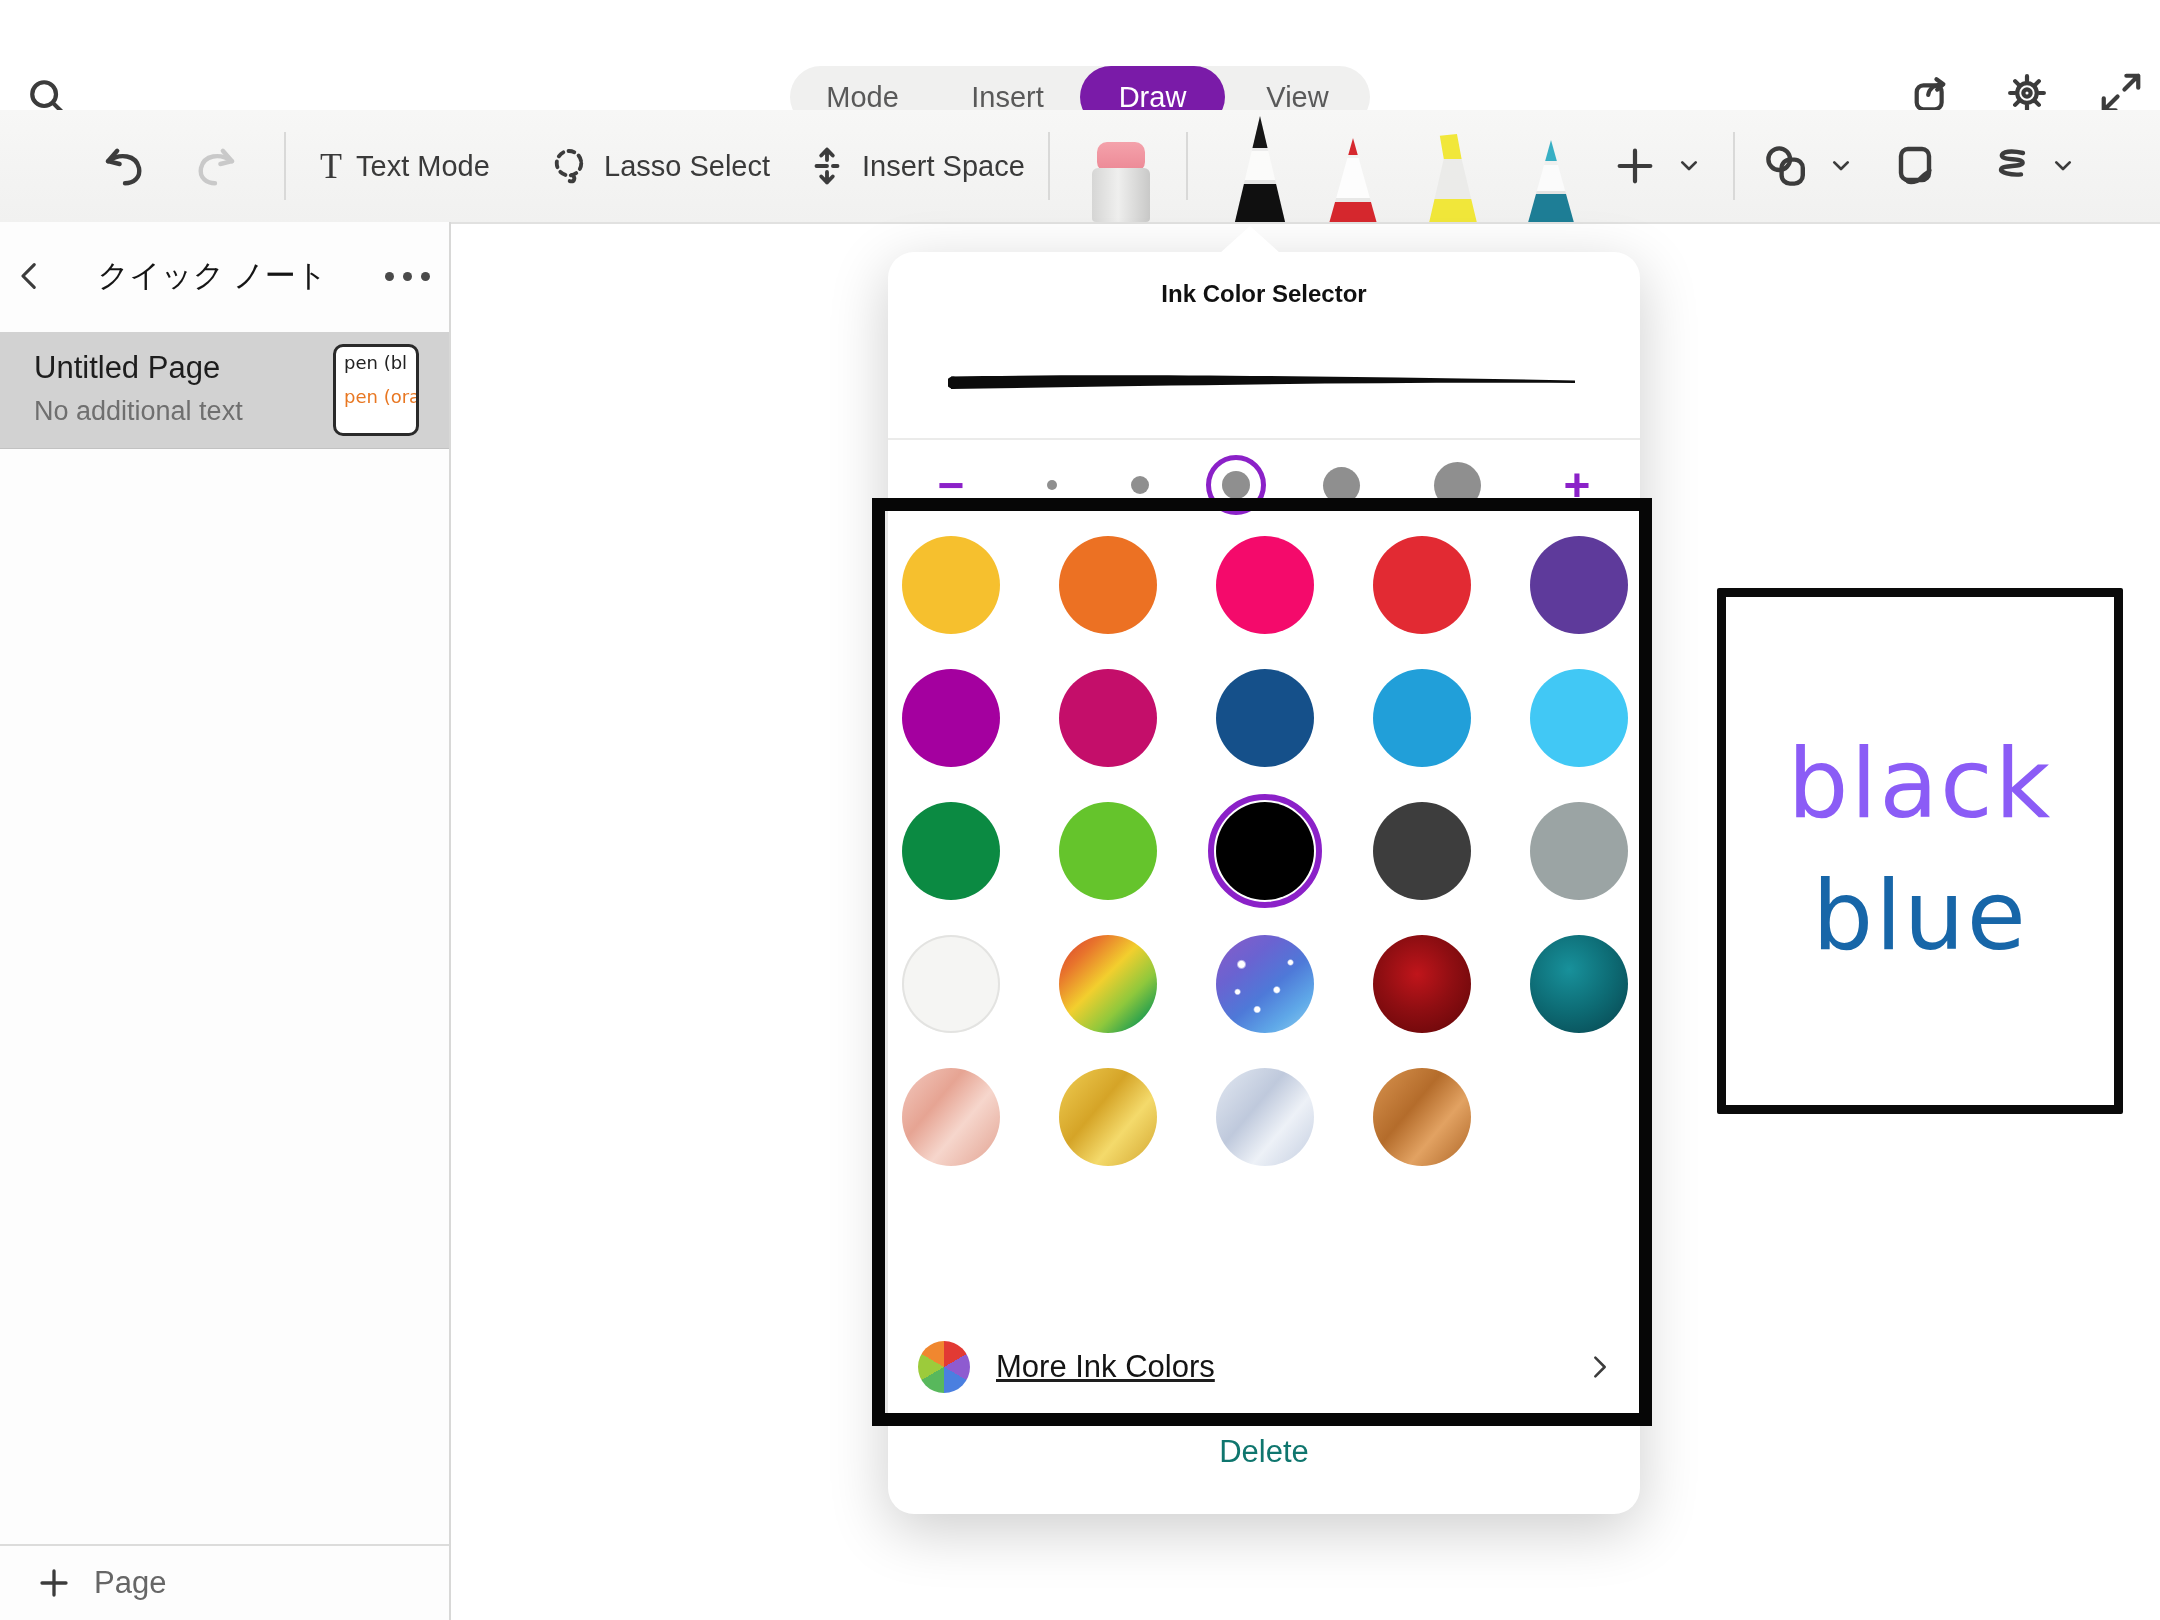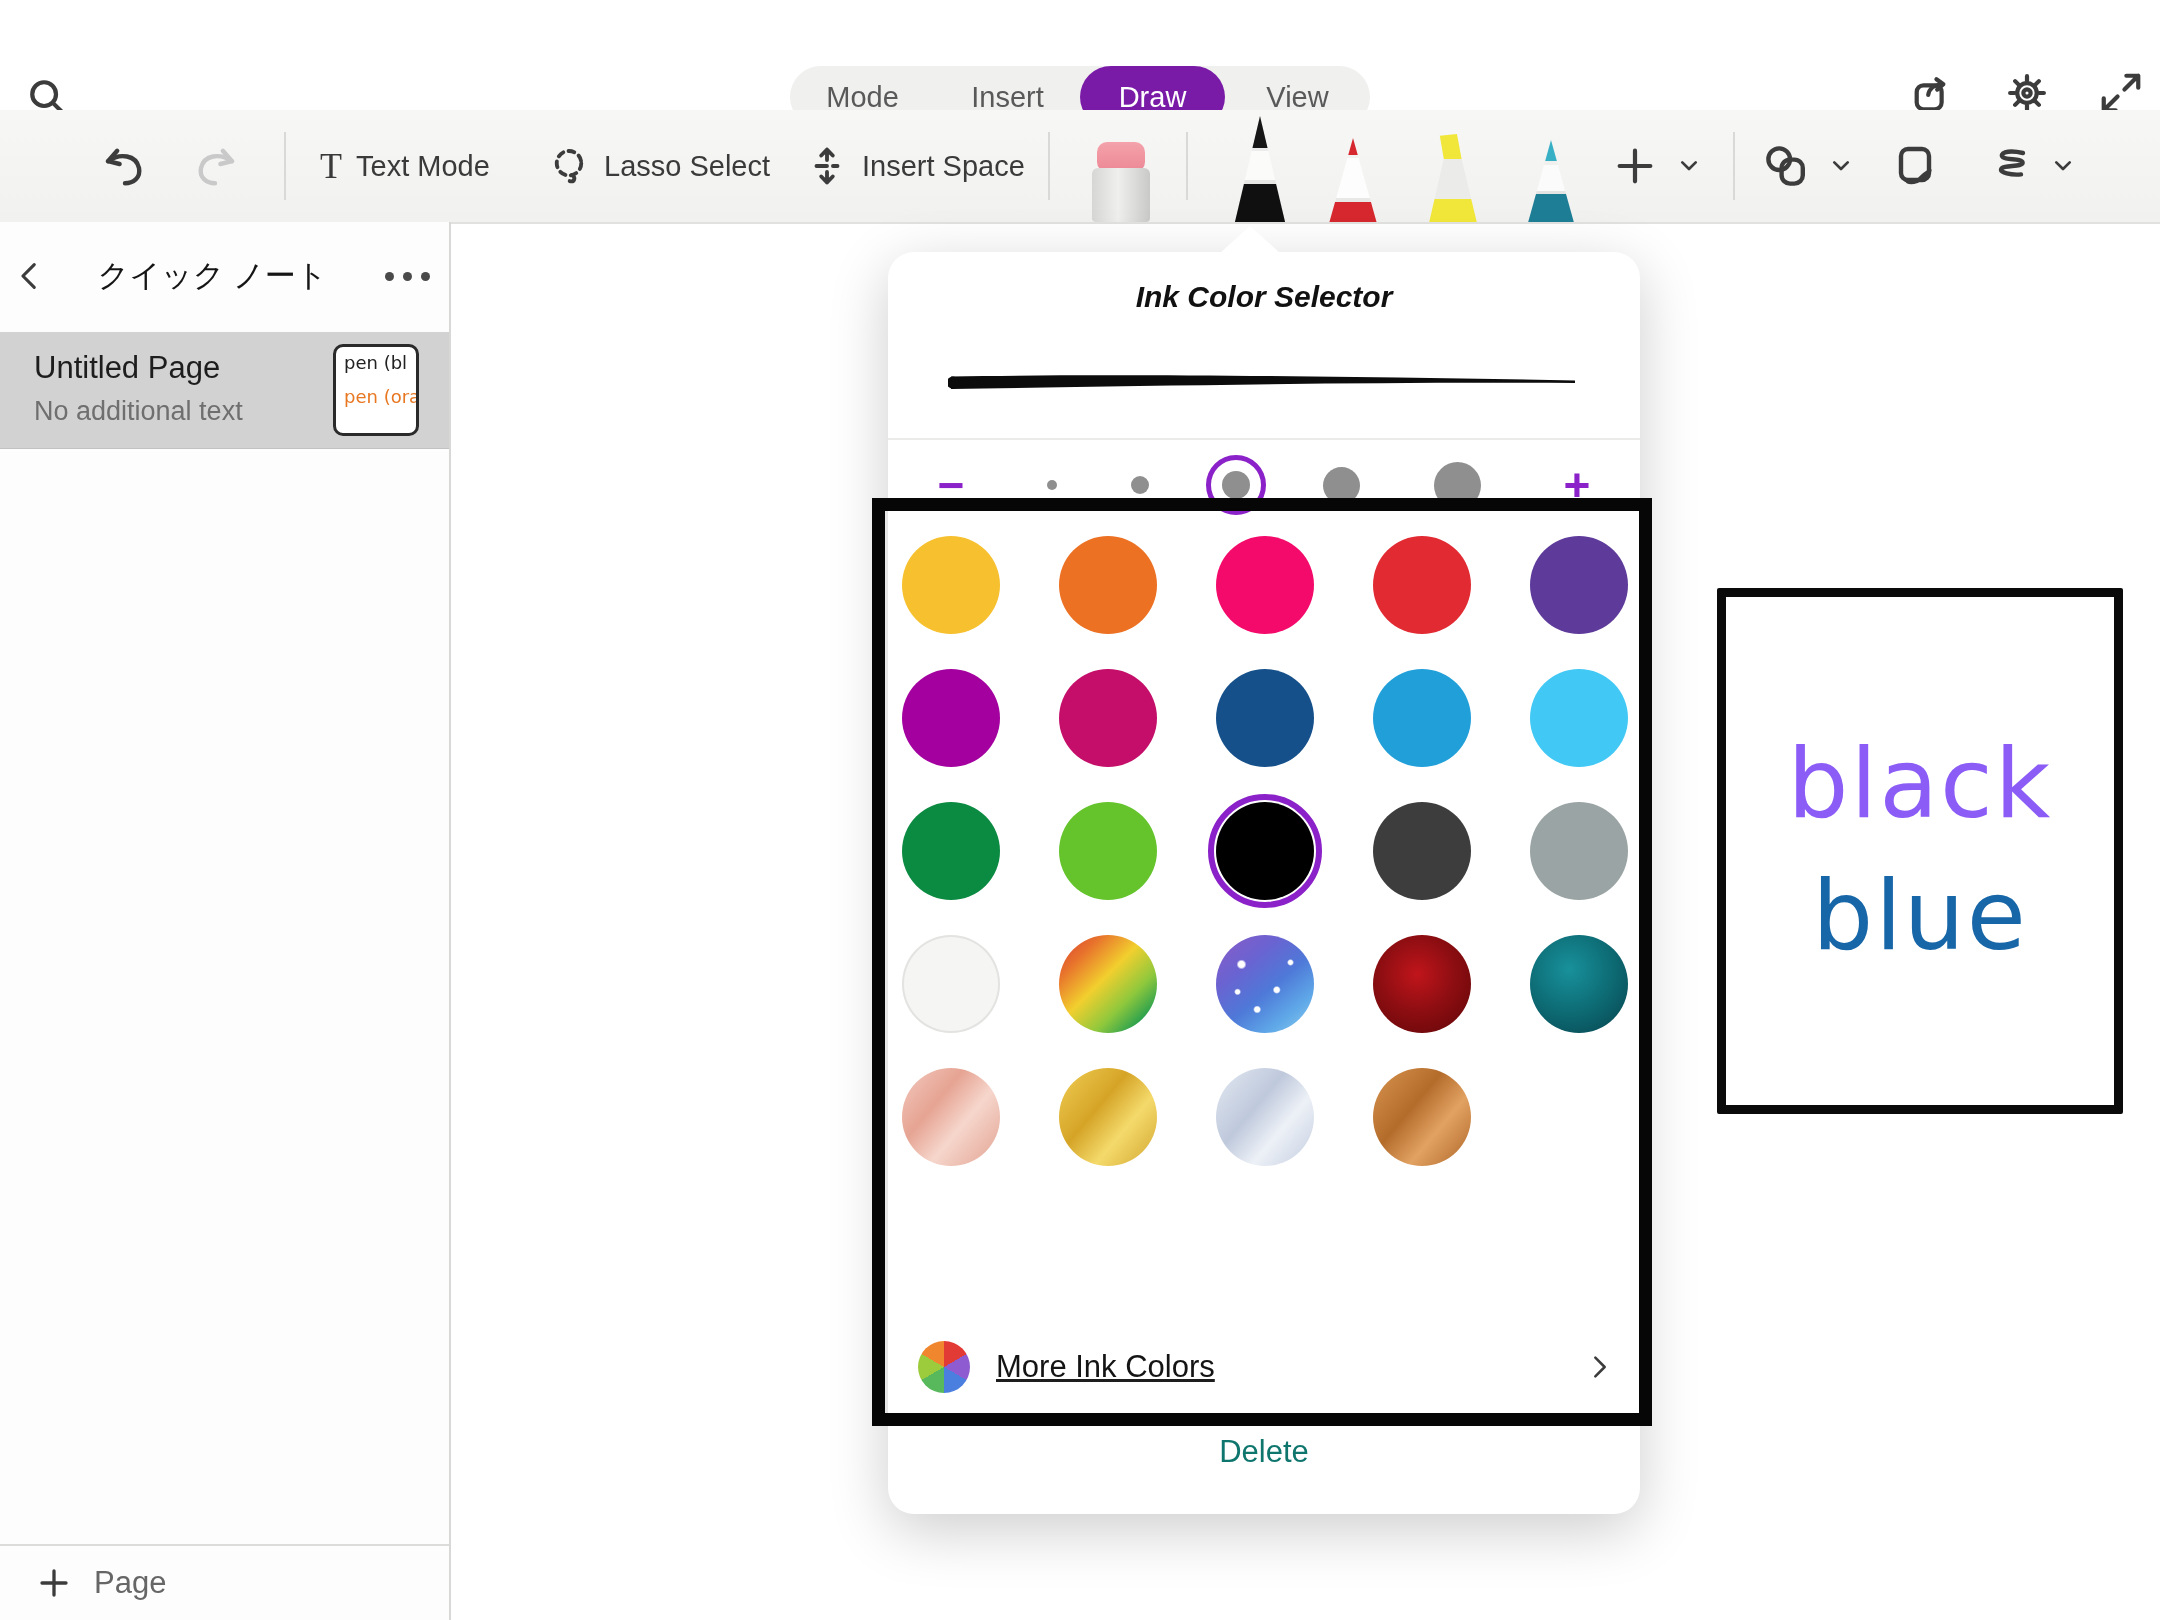--- a/index.html
+++ b/index.html
@@ -77,22 +77,22 @@
            border:9px solid #0a0a0a;border-radius:2px;box-sizing:border-box;
            display:flex;flex-direction:column;justify-content:center;gap:26px;}
   .ink-word{font-family:"DejaVu Sans",sans-serif;font-size:96px;line-height:1.1;text-align:center;
             letter-spacing:2px;}
 
   
   .popup{position:absolute;left:888px;top:252px;width:752px;height:1262px;background:#fff;
          border-radius:26px;box-shadow:0 16px 60px rgba(0,0,0,.20);}
   .popup-notch{position:absolute;left:332px;top:-26px;width:60px;height:27px;background:#fff;
          clip-path:polygon(50% 0,100% 100%,0 100%);}
-  .popup-title{position:absolute;left:0;top:28px;width:100%;text-align:center;font-size:30px;
-         font-weight:bold;color:#111;font-style:italic;}
+  .popup-title{position:absolute;left:0;top:28px;width:100%;text-align:center;font-size:24px;
+         font-weight:bold;color:#111;}
   .stroke-preview{position:absolute;left:60px;top:118px;width:630px;height:26px;}
   .popup-div1{position:absolute;left:0;top:186px;width:100%;height:2px;background:#ebebea;}
   .size-row{position:absolute;left:40px;top:188px;width:672px;height:90px;display:flex;
             align-items:center;justify-content:space-between;}
   .size-btn{font-size:46px;font-weight:bold;line-height:1;cursor:pointer;width:46px;text-align:center;}
   .size-dot{border-radius:50%;background:#8f8f8f;cursor:pointer;}
   .size-dot.ringed{outline:5px solid #8b21c8;outline-offset:11px;}
   .swatch-grid{position:absolute;left:14px;top:266px;width:726px;display:grid;
                grid-template-columns:repeat(5,98px);grid-auto-rows:133px;justify-content:space-between;
                align-items:center;justify-items:center;}

